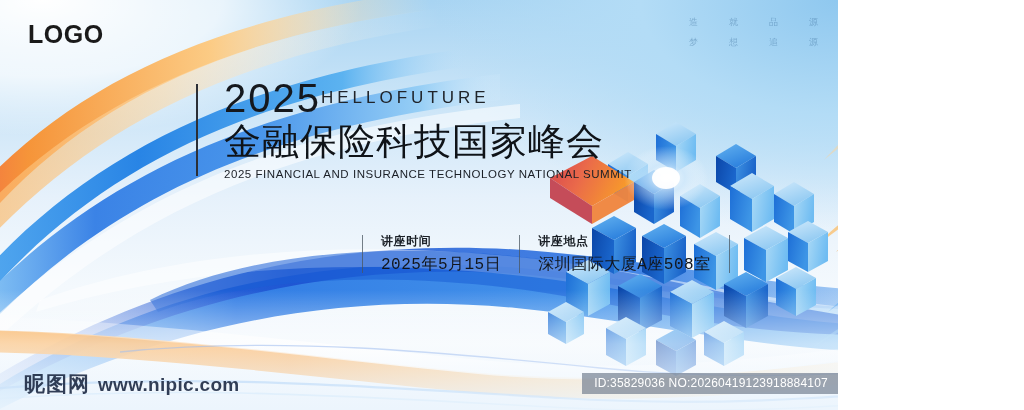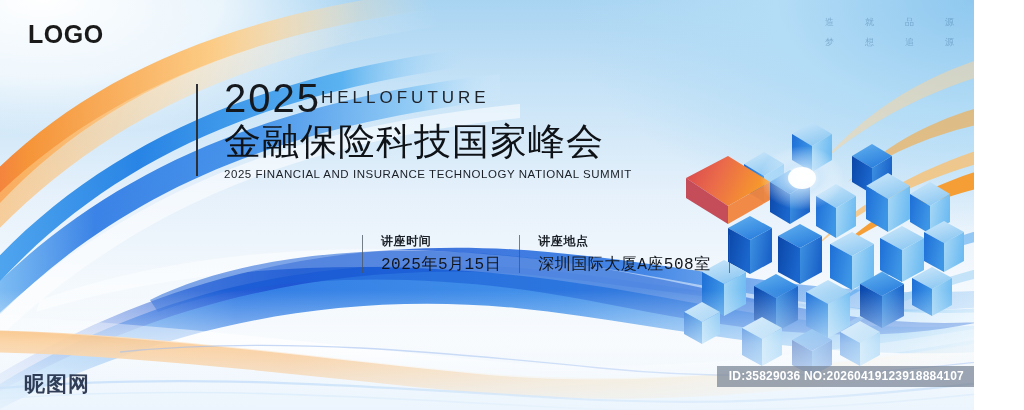--- a/index.html
+++ b/index.html
@@ -1,24 +1,23 @@
 <!DOCTYPE html>
 <html><head>
 <meta charset="utf-8">
 <style>
   html,body{margin:0;padding:0;background:#ffffff;}
   body{font-family:"Liberation Sans","DejaVu Sans",sans-serif;}
 
   .poster{
     position:relative;
-    width:956px;height:410px;
+    width:838px;height:410px;
     overflow:hidden;
     background:
       linear-gradient(180deg,#a8d4f2 0%, #c7e3f7 22%, #e6f1fb 48%, #f4f9fd 70%, #eaf3fc 100%);
-    padding-left: 18px;
   }
 
   
   .sky-right{
     position:absolute;right:0;top:0;width:560px;height:260px;
     background:radial-gradient(ellipse 520px 300px at 100% 0%,#8fc8ef 0%,#b3dcf6 38%,rgba(214,236,250,0) 78%);
   }
   .sky-left-white{
     position:absolute;left:0;top:0;width:420px;height:150px;
     background:radial-gradient(ellipse 400px 170px at 10% 0%,#ffffff 0%,rgba(255,255,255,0.75) 45%,rgba(255,255,255,0) 80%);
@@ -102,24 +101,24 @@
 
   
   .wm-left{
     position:absolute;left:24px;bottom:12px;
     display:flex;align-items:baseline;gap:8px;opacity:.9;
   }
   .wm-cn{font-size:21px;font-weight:bold;color:#1d2a44;letter-spacing:1px;}
   .wm-url{font-size:19px;font-weight:bold;color:#1d2a44;letter-spacing:.3px;}
 
   .wm-id{
-    position:absolute;right:0;bottom:23px;
+    position:absolute;right:0;bottom:16px;
     background:rgba(120,132,148,.72);
     color:#ffffff;font-size:12px;letter-spacing:.2px;
-    padding:3px 10px 4px 12px;white-space:nowrap;font-weight:bold;
+    padding:3px 10px 4px 12px;white-space:nowrap;
   }
 </style>
 </head>
 <body>
 
 <div class="poster">
 
   <div class="sky-right"></div>
   <div class="sky-left-white"></div>
 
@@ -418,17 +417,18 @@
     <div class="sep"></div>
     <div class="item">
       <div class="k">讲座地点</div>
       <div class="v">深圳国际大厦A座508室</div>
     </div>
     <div class="sep"></div>
   </div>
 
   <div class="wm-left">
     <span class="wm-cn">昵图网</span>
+    <span class="wm-url">www.nipic.com</span>
   </div>
 
   <div class="wm-id">ID:35829036 NO:20260419123918884107</div>
 
 </div>
 
 </body></html>

